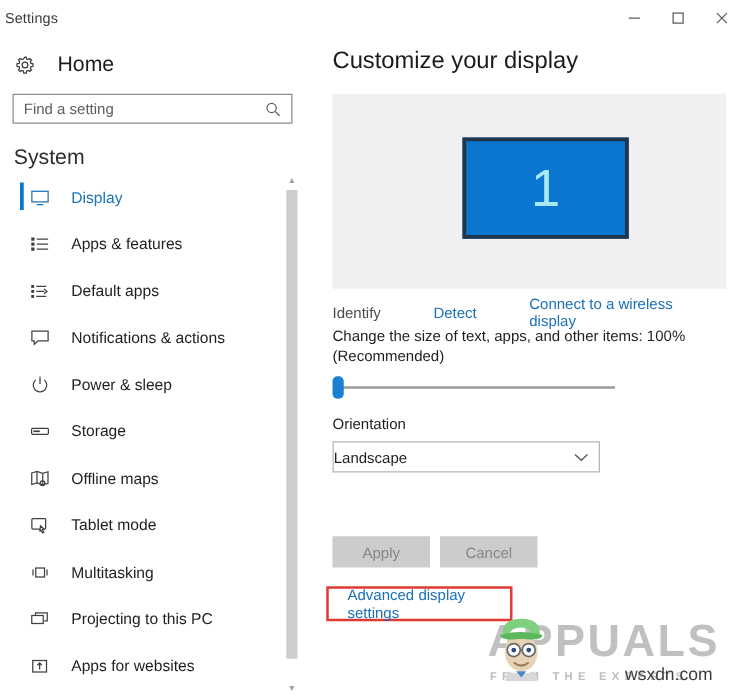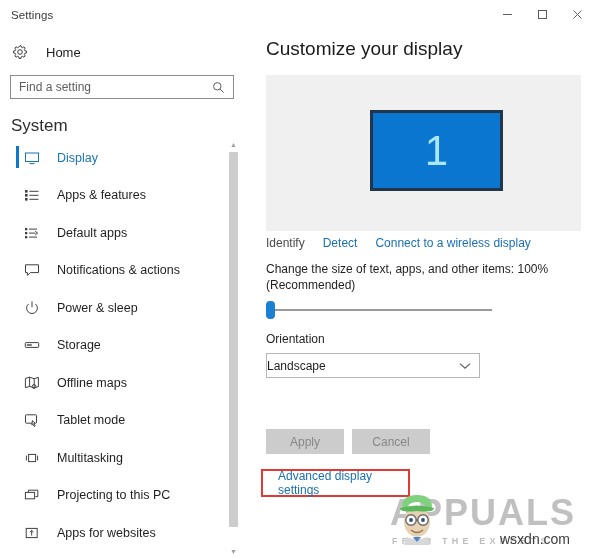--- a/index.html
+++ b/index.html
@@ -21,21 +21,21 @@
     position: absolute;
     left: 0; top: 0;
     width: 595px; height: 29px;
     background: #ffffff;
     display: flex;
     align-items: center;
   }
   #titlebar-title {
     font-size: 11.5px;
     color: #3a3a3a;
-    margin-left: 11px;
+    margin-left: 4px;
     letter-spacing: 0.1px;
   }
   #window-controls {
     position: absolute;
     right: 0; top: 0;
     height: 29px;
     display: flex;
   }
   .wc {
     width: 35px; height: 29px;
@@ -61,21 +61,21 @@
     align-items: center;
   }
   #home-icon {
     width: 32px;
     display: flex;
     justify-content: center;
     align-items: center;
     margin-left: 4px;
   }
   #home-label {
-    font-size: 13px;
+    font-size: 17px;
     color: #1c1c1c;
     margin-left: 10px;
   }
   #search-wrap {
     position: absolute;
     left: 10px; top: 46px;
     width: 224px; height: 24px;
     border: 1px solid #8c8c8c;
     background: #ffffff;
     display: flex;
@@ -213,20 +213,21 @@
     color: #a9e9f7;
     line-height: 1;
     font-weight: normal;
   }
   #link-row {
     position: absolute;
     left: 19px; top: 207px;
     display: flex;
     align-items: center;
     font-size: 12px;
+    gap: 24px;
   }
   #identify-link {
     color: #4b4b4b;
     margin-right: 18px;
   }
   .blue-link {
     color: #1a6fb5;
     margin-right: 18px;
     text-decoration: none;
   }

